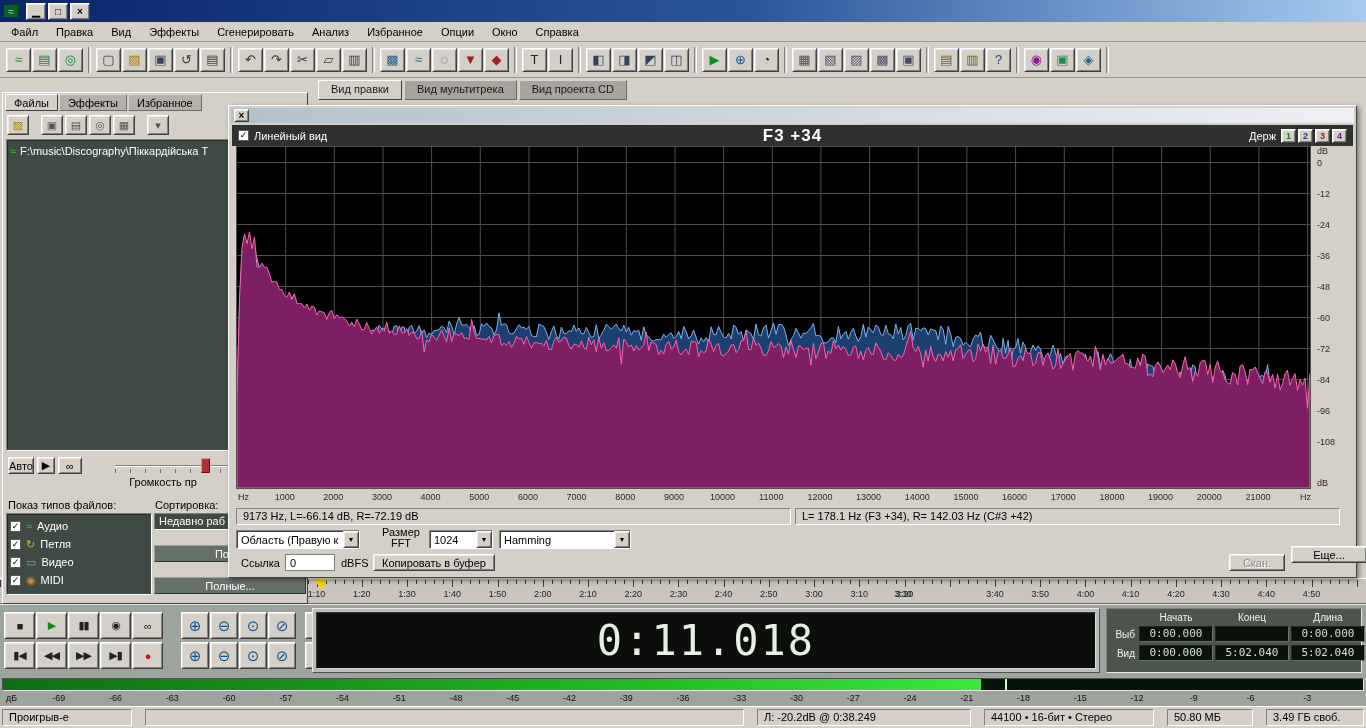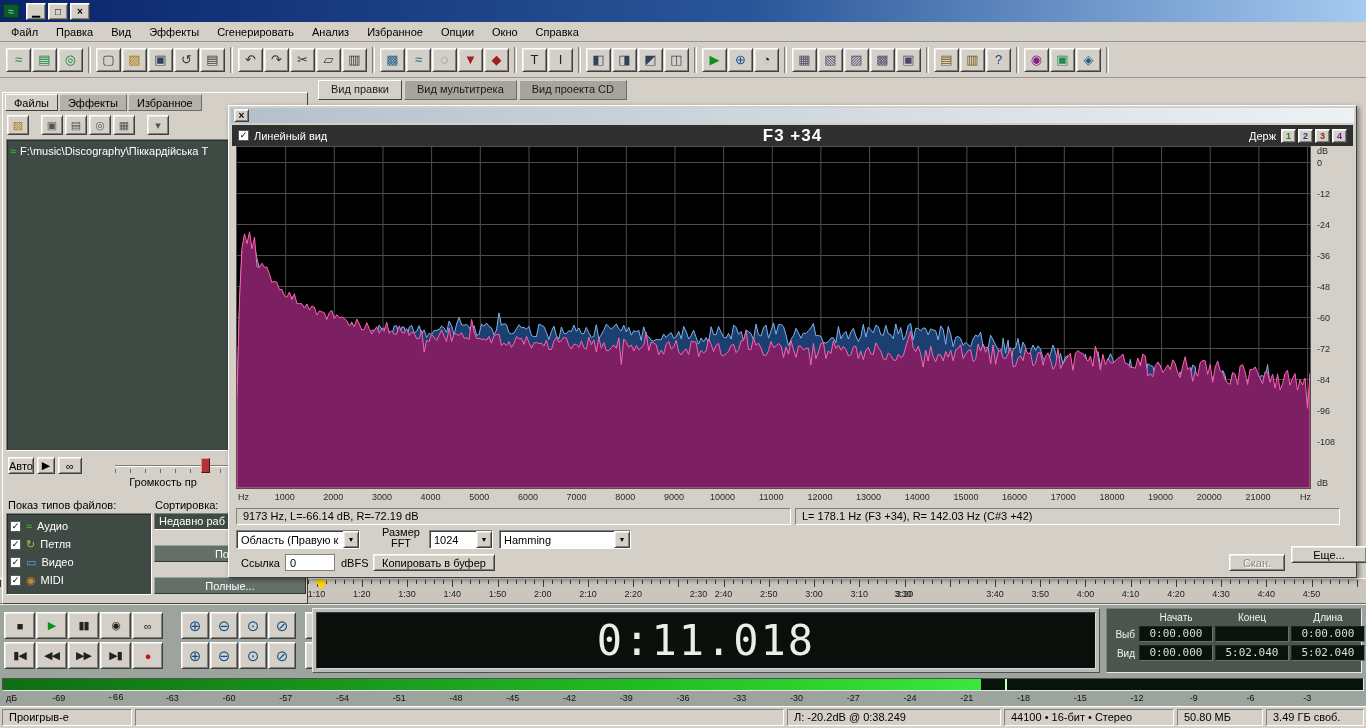--- a/index.html
+++ b/index.html
@@ -96,21 +96,21 @@
 .sel-box{background:#0b120b;border:1px solid;border-color:#202620 #6a746a #6a746a #202620;color:#d2e0d2;font-family:"DejaVu Sans Mono",monospace;font-size:11px;text-align:center;height:16px;line-height:14px}
 
 .meter{position:absolute;left:0;top:676px;width:1366px;height:30px;background:#9da39d}
 .meter-bar{position:absolute;left:2px;top:2px;width:1362px;height:13px;background:#07140b;border:1px solid;border-color:#4e524e #e8e8e8 #e8e8e8 #4e524e;overflow:hidden}
 .meter-lit{position:absolute;left:0;top:0;height:100%;background:linear-gradient(90deg,#0e6e14,#22bb22 65%,#3ae83a)}
 .meter-peak{position:absolute;top:0;height:100%;width:2px;background:#c4ffc4}
 .meter-scale{position:absolute;left:2px;top:17px;width:1362px;height:12px;font-size:9px;color:#111}
 .m-tick{position:absolute;transform:translateX(-50%)}
 .m-unit{position:absolute;left:4px}
 
-.statusbar{position:absolute;left:0;top:706px;width:1366px;height:22px;background:#d4d0c8;border-top:1px solid #fff;display:flex;align-items:center;padding:4px 2px;gap:3px}
+.statusbar{position:absolute;left:0;top:706px;width:1366px;height:22px;background:#d4d0c8;border-top:1px solid #fff;display:flex;align-items:center;padding:4px 2px;gap:13px}
 .sb-cell{height:17px;border:1px solid;border-color:#808080 #fff #fff #808080;padding:1px 6px;white-space:nowrap;overflow:hidden}
 </style>
 </head>
 <body>
 
 <div>
 
   <div class="titlebar">
     <span class="app-icon">≈</span>
     <span id="win-buttons" style="display:flex">
@@ -612,21 +612,21 @@
       <span class="tick-label" style="left: 226.1px;">0:50</span>
       <span class="tick-label" style="left: 271.4px;">1:00</span>
       <span class="tick-label" style="left: 316.6px;">1:10</span>
       <span class="tick-label" style="left: 361.8px;">1:20</span>
       <span class="tick-label" style="left: 407px;">1:30</span>
       <span class="tick-label" style="left: 452.3px;">1:40</span>
       <span class="tick-label" style="left: 497.5px;">1:50</span>
       <span class="tick-label" style="left: 542.7px;">2:00</span>
       <span class="tick-label" style="left: 587.9px;">2:10</span>
       <span class="tick-label" style="left: 633.2px;">2:20</span>
-      <span class="tick-label" style="left: 678.4px; margin-left: 20px;">2:30</span>
+      <span class="tick-label" style="left: 678.4px;">2:30</span>
       <span class="tick-label" style="left: 723.6px;">2:40</span>
       <span class="tick-label" style="left: 768.8px;">2:50</span>
       <span class="tick-label" style="left: 814.1px;">3:00</span>
       <span class="tick-label" style="left: 859.3px;">3:10</span>
       <span class="tick-label" style="left: 904.5px;">3:20</span>
       <span class="tick-label" style="left: 903px;">3:30</span>
       <span class="tick-label" style="left: 995px;">3:40</span>
       <span class="tick-label" style="left: 1040.2px;">3:50</span>
       <span class="tick-label" style="left: 1085.4px;">4:00</span>
       <span class="tick-label" style="left: 1130.6px;">4:10</span>
@@ -734,21 +734,21 @@
   </div>
 
   <div class="meter">
     <div class="meter-bar">
       <div class="meter-lit" id="meter-lit" style="width: 71.9%;"></div>
       <div class="meter-peak" id="meter-peak" style="left: 73.7%;"></div>
     </div>
     <div class="meter-scale" id="meter-scale">
         <span class="m-unit">дБ</span>
         <span class="m-tick" style="left: 4.17%;">-69</span>
-        <span class="m-tick" style="left: 8.33%; font-family: Liberation Mono, monospace;">-66</span>
+        <span class="m-tick" style="left: 8.33%;">-66</span>
         <span class="m-tick" style="left: 12.5%;">-63</span>
         <span class="m-tick" style="left: 16.67%;">-60</span>
         <span class="m-tick" style="left: 20.83%;">-57</span>
         <span class="m-tick" style="left: 25%;">-54</span>
         <span class="m-tick" style="left: 29.17%;">-51</span>
         <span class="m-tick" style="left: 33.33%;">-48</span>
         <span class="m-tick" style="left: 37.5%;">-45</span>
         <span class="m-tick" style="left: 41.67%;">-42</span>
         <span class="m-tick" style="left: 45.83%;">-39</span>
         <span class="m-tick" style="left: 50%;">-36</span>

